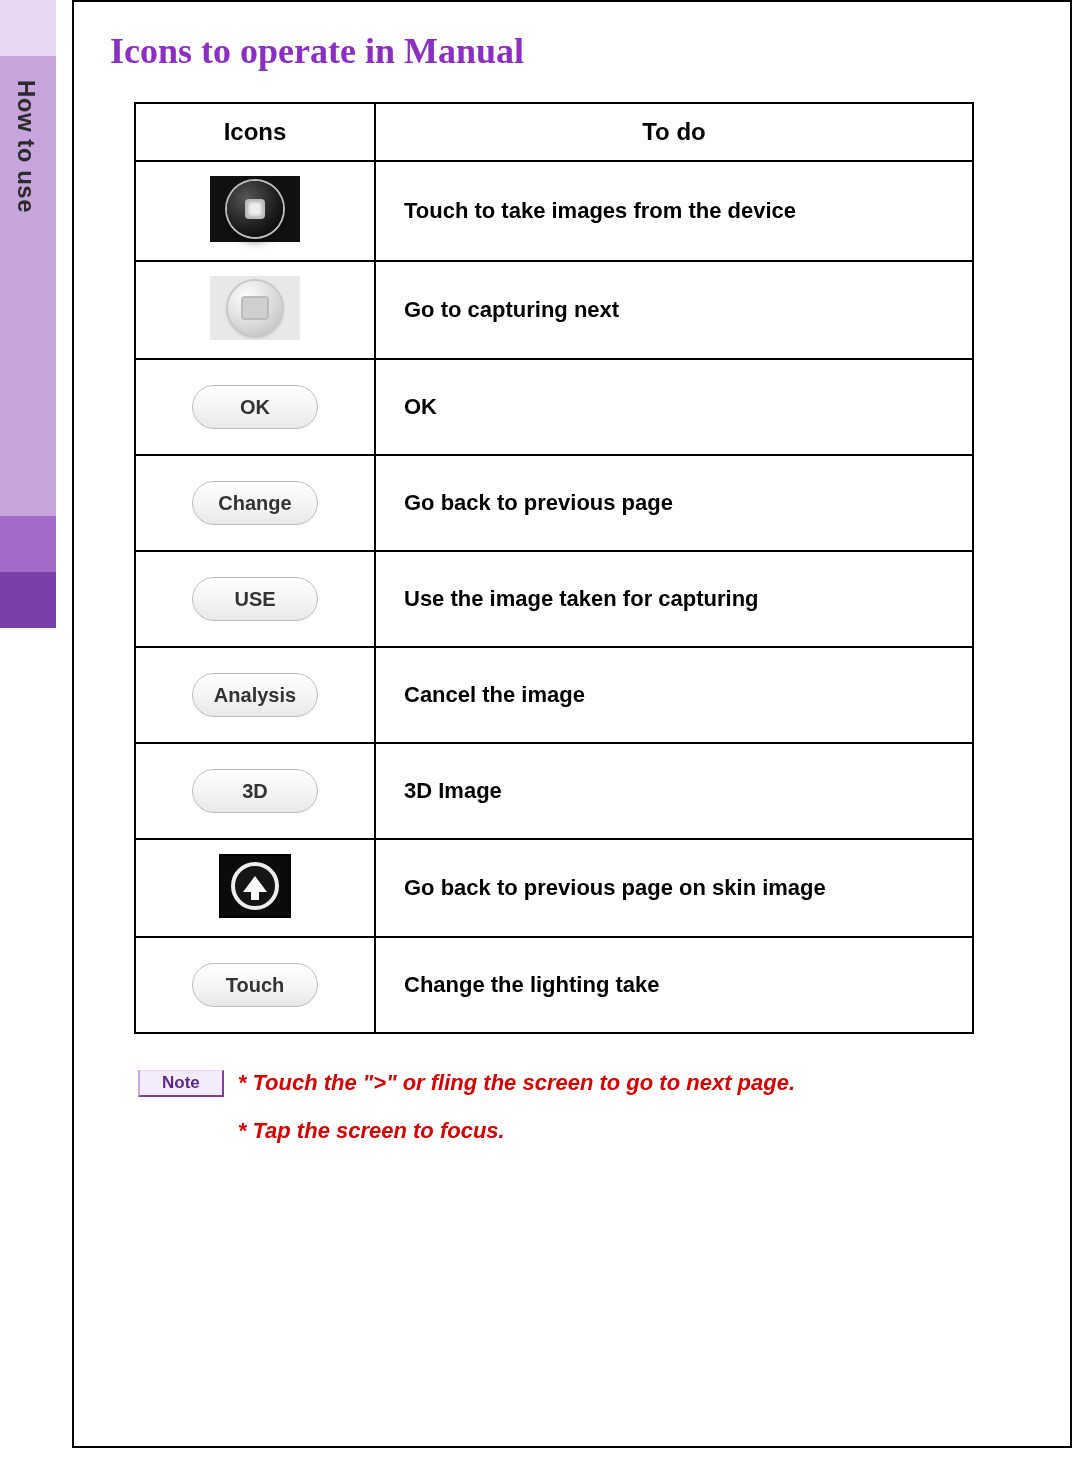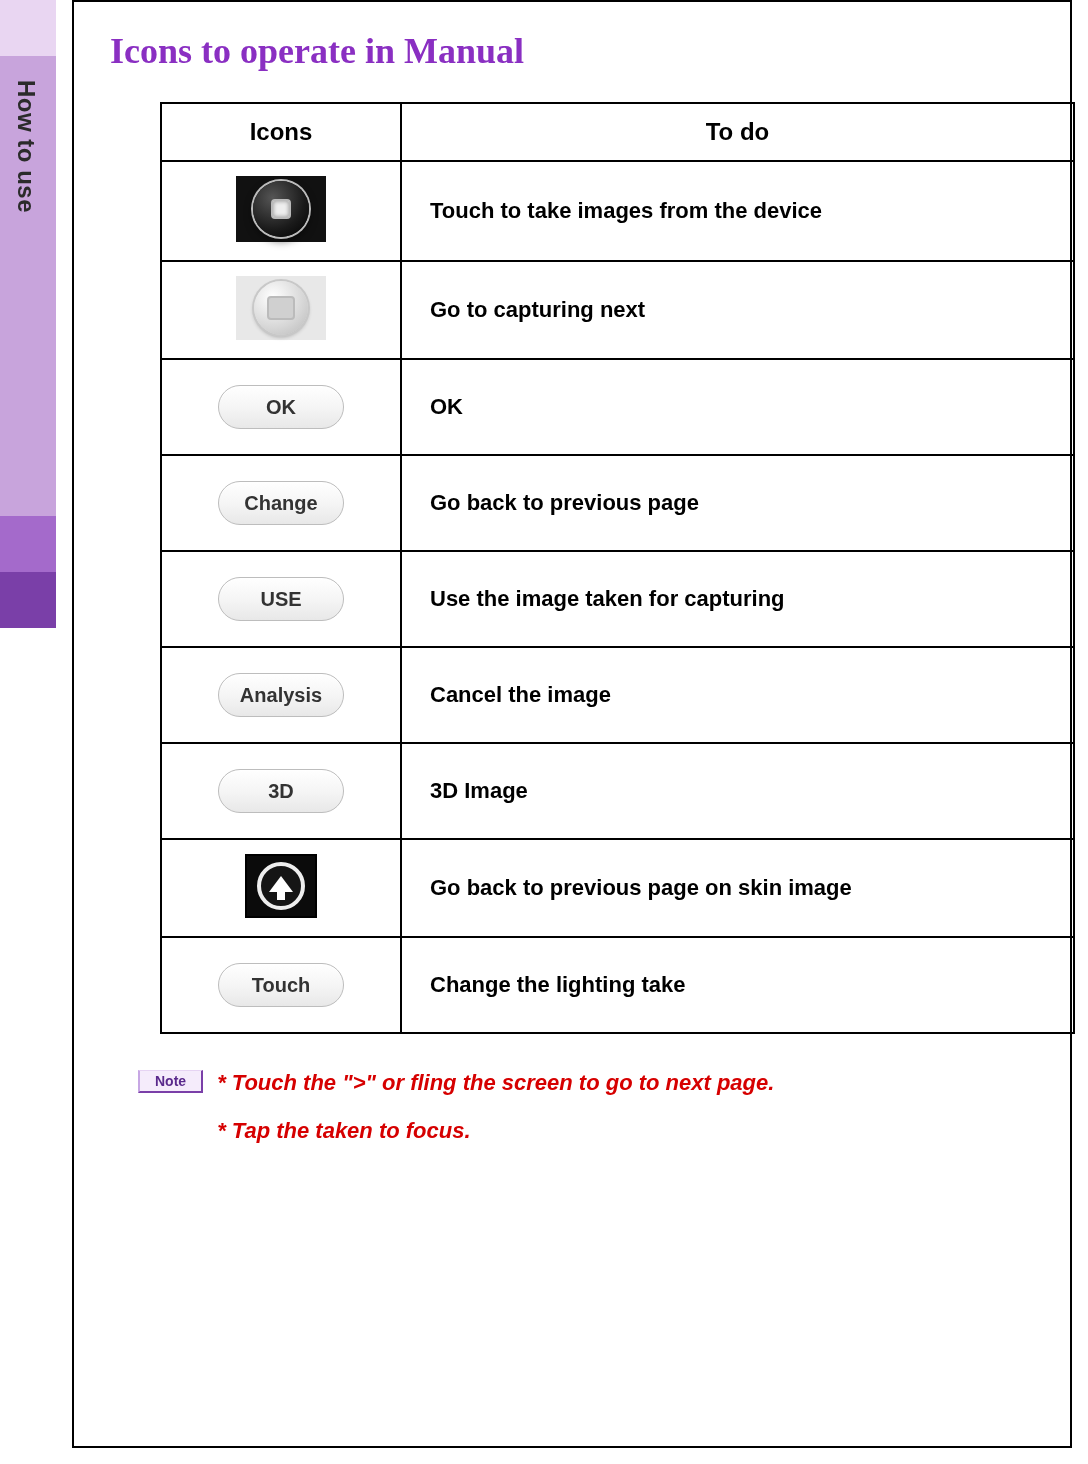--- a/index.html
+++ b/index.html
@@ -50,22 +50,22 @@
     padding: 28px 40px 20px 36px;
   }
   .title {
     color: #8a2fc2;
     font-size: 36px;
     font-weight: 700;
     margin: 0 0 30px 0;
     font-family: Liberation Serif, serif;
   }
   .icon-table {
-    width: 915px;
-    margin-left: 50px;
+    width: 840px;
+    margin-left: 24px;
     border: 2.5px solid #000;
     border-collapse: collapse;
   }
   .icon-table th, .icon-table td {
     border: 2px solid #000;
     vertical-align: middle;
   }
   .icon-table th {
     font-size: 24px;
     font-weight: 700;
@@ -184,25 +184,25 @@
     background: #fff;
   }
   .note-block {
     margin: 36px 0 0 28px;
     display: flex;
     align-items: flex-start;
     gap: 14px;
   }
   .note-badge {
     display: inline-block;
-    padding: 2px 15px;
+    padding: 2px 22px;
     background: #f5ecfb;
     color: #5a2a8c;
     font-weight: 700;
-    font-size: 14px;
+    font-size: 17px;
     border-left: 2px solid #c7a7e4;
     border-right: 2px solid #7a3fa8;
     border-bottom: 2px solid #7a3fa8;
     border-top: 1px solid #e6d4f3;
   }
   .note-lines { flex: 1; }
   .note-line {
     color: #d60000;
     font-weight: 700;
     font-style: italic;
@@ -299,18 +299,18 @@
           </td>
           <td class="desc-cell">Change the lighting take</td>
         </tr>
       </tbody>
     </table>
 
     <div class="note-block">
       <span class="note-badge">Note</span>
       <div class="note-lines">
         <div class="note-line">* Touch the "&gt;" or fling the screen to go to next page.</div>
-        <div class="note-line">* Tap the taken to focus.</div>
+        <div class="note-line">* Tap the screen to focus.</div>
       </div>
     </div>
 
   </div>
 </div>
 
 </body></html>

